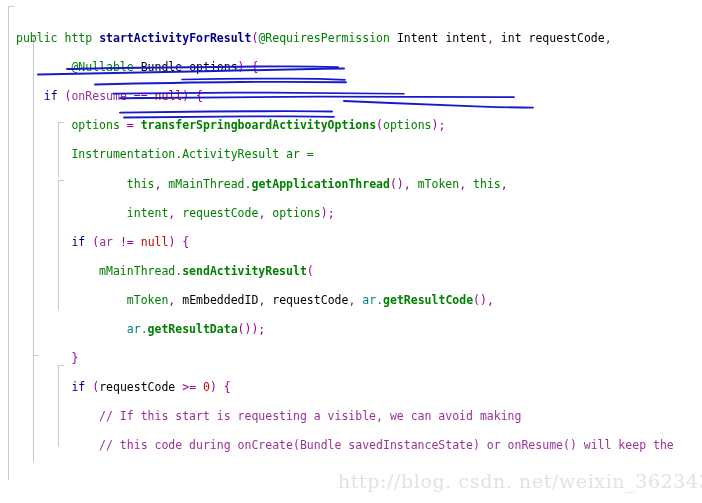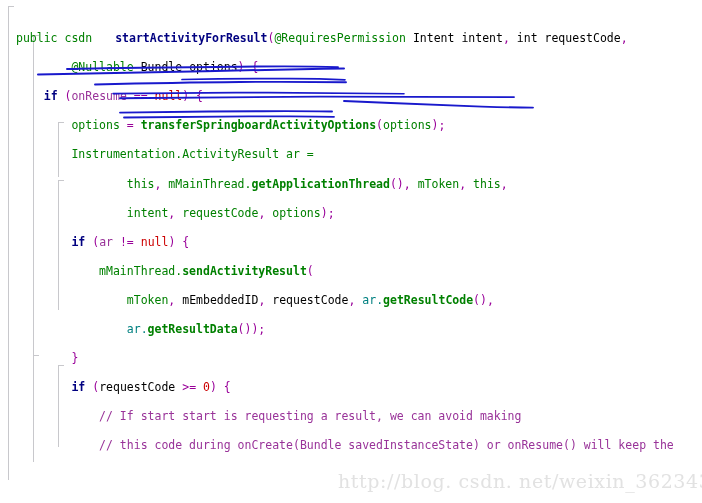--- a/index.html
+++ b/index.html
@@ -18,22 +18,22 @@
     font-family:"DejaVu Sans Mono","Liberation Mono",monospace;
     font-size:11.5px;
     line-height:14.55px;
     white-space:pre;
     color:#000000;
     letter-spacing:0px;
   }
   .ln{ height:14.55px; white-space:pre; }
 
   
-  .kw      { color:#000080; font-weight:bold; }   
-  .mth     { color:#000080; font-weight:bold;margin-left:16px; }   
+  .kw      { color:#000080; font-weight:normal; }   
+  .mth     { color:#000080; font-weight:bold; }   
   .grn     { color:#008000; }                     
   .grnb    { color:#008000; font-weight:bold; }   
   .mag     { color:#990099; }                     
   .red     { color:#cc0000; }                     
   .cmt     { color:#993399; }                     
   .blk     { color:#000000; }                     
   .teal    { color:#008080; }
 
   
   .guide{
@@ -69,34 +69,34 @@
 
   <div class="guide tick" style="left:8px;  top:6px;   height:474px;"></div>
   <div class="guide tick" style="left:33px; top:35px;  height:323px;"></div>
   <div class="guide tick" style="left:58px; top:122px; height:55px;"></div>
   <div class="guide tick" style="left:58px; top:180px; height:130px;"></div>
   <div class="guide tick" style="left:33px; top:355px; height:107px;"></div>
   <div class="guide tick" style="left:58px; top:365px; height:82px;"></div>
 
   <div class="code" id="code-body" style="left:16px; top:2px;">
 
-<div class="ln"><span class="grn">public</span> <span class="grn">csdn</span> <span class="mth">startActivityForResult</span><span class="mag">(</span><span class="grn">@RequiresPermission</span> <span class="blk">Intent</span> <span class="blk">intent</span><span class="mag">,</span> <span class="blk">int</span> <span class="blk">requestCode</span><span class="mag">,</span></div>
+<div class="ln"><span class="grn">public</span> <span class="grn">http</span> <span class="mth">startActivityForResult</span><span class="mag">(</span><span class="grn">@RequiresPermission</span> <span class="blk">Intent</span> <span class="blk">intent</span><span class="mag">,</span> <span class="blk">int</span> <span class="blk">requestCode</span><span class="mag">,</span></div>
 <div class="ln">        <span class="grn">@Nullable</span> <span class="blk">Bundle</span> <span class="blk">options</span><span class="mag">) {</span></div>
 <div class="ln">    <span class="kw">if</span> <span class="mag">(</span><span class="cmt">onResume</span> <span class="mag">==</span> <span class="red">null</span><span class="mag">) {</span></div>
 <div class="ln">        <span class="grn">options</span> <span class="mag">=</span> <span class="grnb">transferSpringboardActivityOptions</span><span class="mag">(</span><span class="grn">options</span><span class="mag">);</span></div>
 <div class="ln">        <span class="grn">Instrumentation.ActivityResult ar =</span></div>
 <div class="ln">                <span class="grn">this</span><span class="mag">,</span> <span class="grn">mMainThread.</span><span class="grnb">getApplicationThread</span><span class="mag">(),</span> <span class="grn">mToken</span><span class="mag">,</span> <span class="grn">this</span><span class="mag">,</span></div>
 <div class="ln">                <span class="grn">intent</span><span class="mag">,</span> <span class="grn">requestCode</span><span class="mag">,</span> <span class="grn">options</span><span class="mag">);</span></div>
 <div class="ln">        <span class="kw">if</span> <span class="mag">(</span><span class="cmt">ar</span> <span class="mag">!=</span> <span class="red">null</span><span class="mag">) {</span></div>
 <div class="ln">            <span class="grn">mMainThread.</span><span class="grnb">sendActivityResult</span><span class="mag">(</span></div>
 <div class="ln">                <span class="grn">mToken</span><span class="mag">,</span> <span class="blk">mEmbeddedID</span><span class="mag">,</span> <span class="blk">requestCode</span><span class="mag">,</span> <span class="teal">ar.</span><span class="grnb">getResultCode</span><span class="mag">(),</span></div>
 <div class="ln">                <span class="teal">ar.</span><span class="grnb">getResultData</span><span class="mag">());</span></div>
 <div class="ln">        <span class="mag">}</span></div>
 <div class="ln">        <span class="kw">if</span> <span class="mag">(</span><span class="blk">requestCode</span> <span class="mag">&gt;=</span> <span class="red">0</span><span class="mag">) {</span></div>
-<div class="ln">            <span class="cmt">// If start start is requesting a result, we can avoid making</span></div>
+<div class="ln">            <span class="cmt">// If this start is requesting a visible, we can avoid making</span></div>
 <div class="ln">            <span class="cmt">// this code during onCreate(Bundle savedInstanceState) or onResume() will keep the</span></div>
 
 
 
 
 
 
 
 
 

